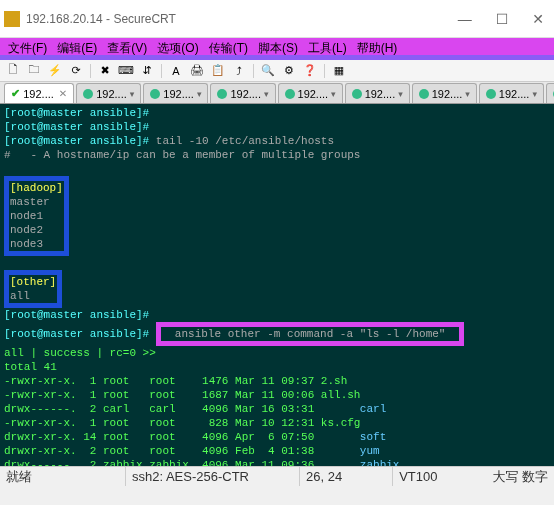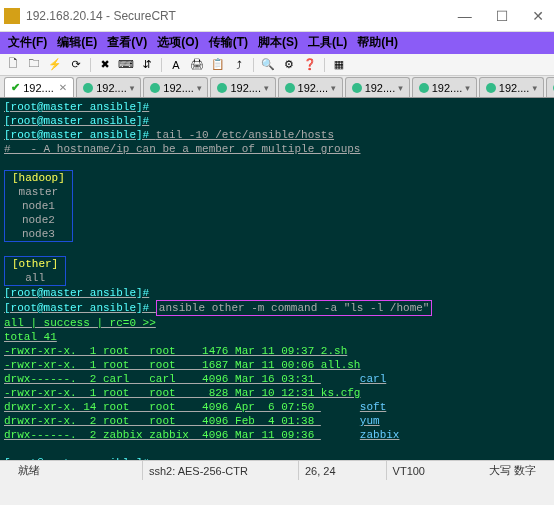--- a/index.html
+++ b/index.html
@@ -1,41 +1,41 @@
 <!DOCTYPE html>
 <html><head>
 <meta charset="utf-8">
 <style>
 * { margin: 0; padding: 0; box-sizing: border-box; }
 body { font-family: "Microsoft YaHei", sans-serif; font-size: 12px; background: #f0f0f0; width: 554px; height: 505px; overflow: hidden; }
-.titlebar { height: 32px; background: #fff; display: flex; align-items: center; padding: 0 4px; border-bottom: 1px solid #ddd; }
+.titlebar { height: 38px; background: #fff; display: flex; align-items: center; padding: 0 4px; border-bottom: 1px solid #ddd; }
 .titlebar .icon { width: 16px; height: 16px; background: #d4a017; margin-right: 6px; }
 .titlebar .title { flex: 1; color: #666; font-size: 12px; }
 .win-controls { display: flex; gap: 12px; }
 .win-controls span { color: #666; font-size: 14px; cursor: pointer; padding: 0 6px; }
-.menubar { height: 22px; background: #8b5cf6; display: flex; padding: 2px 8px; border-bottom: 5px solid #8b5cf6; font-weight: bold; }
+.menubar { height: 22px; background: #d946ef; display: flex; padding: 2px 8px; border-bottom: 5px solid #8b5cf6; }
 .menubar span { margin-right: 10px; color: #000; font-size: 12px; cursor: pointer; }
 .toolbar { height: 22px; background: #f5f5f5; display: flex; align-items: center; padding: 0 4px; gap: 3px; border-bottom: 1px solid #ccc; }
 .toolbar .tbtn { width: 18px; height: 16px; display: inline-flex; align-items: center; justify-content: center; cursor: pointer; font-size: 11px; }
 .toolbar .sep { width: 1px; height: 14px; background: #ccc; margin: 0 2px; }
 .tabbar { height: 22px; background: #e8e8e8; display: flex; align-items: flex-end; padding: 0 4px; border-bottom: 1px solid #999; overflow: hidden; }
 .tab { height: 20px; padding: 2px 6px; background: #ddd; border: 1px solid #aaa; border-bottom: none; margin-right: 2px; font-size: 11px; display: flex; align-items: center; gap: 3px; cursor: pointer; border-radius: 3px 3px 0 0; }
 .tab.active { background: #fff; }
 .tab .dot { width: 10px; height: 10px; border-radius: 50%; background: #3b8; display: inline-block; }
 .tab .check { color: #2a2; font-weight: bold; }
 .tab .x { color: #888; margin-left: 2px; font-size: 10px; }
 .tab .arrow { color: #666; font-size: 9px; }
-.terminal { height: 362px; background: #003333; color: #aaa; font-family: "Courier New", monospace; font-size: 11px; padding: 2px 4px; line-height: 14px; white-space: pre; overflow: hidden; text-decoration: underline; }
+.terminal { height: 362px; background: #003333; color: #aaa; font-family: "Courier New", monospace; font-size: 11px; padding: 2px 4px; line-height: 14px; white-space: pre; overflow: hidden; }
 .cyan { color: #5ff; }
 .ylw { color: #ff5; }
 .grn { color: #5f5; }
 .blu { color: #6cf; margin-left: 39px; }
-.box1 { border: 1px solid #1d4ed8; display: inline-block; padding: 0 7px; text-align: center; }
-.box2 { border: 1px solid #d946ef; display: inline-block; padding: 0 2px; }
-.statusbar { height: 20px; background: #f0f0f0; display: flex; align-items: center; font-size: 11px; color: #333; border-top: 1px solid #ccc; padding: 0 18px; }
+.box1 { border: 5px solid #1d4ed8; display: inline-block; padding: 0 1px; }
+.box2 { border: 5px solid #d946ef; display: inline-block; padding: 0 14px; }
+.statusbar { height: 20px; background: #f0f0f0; display: flex; align-items: center; font-size: 13px; color: #333; border-top: 1px solid #ccc; padding: 0 6px; }
 .statusbar .spacer { flex: 1; }
 .statusbar .cell { padding: 0 6px; border-left: 1px solid #ccc; height: 100%; display: flex; align-items: center; margin-left: 44px; }
 </style>
 </head>
 <body>
 
 <div class="titlebar">
   <span class="icon"></span>
   <span class="title">192.168.20.14 - SecureCRT</span>
   <div class="win-controls">

